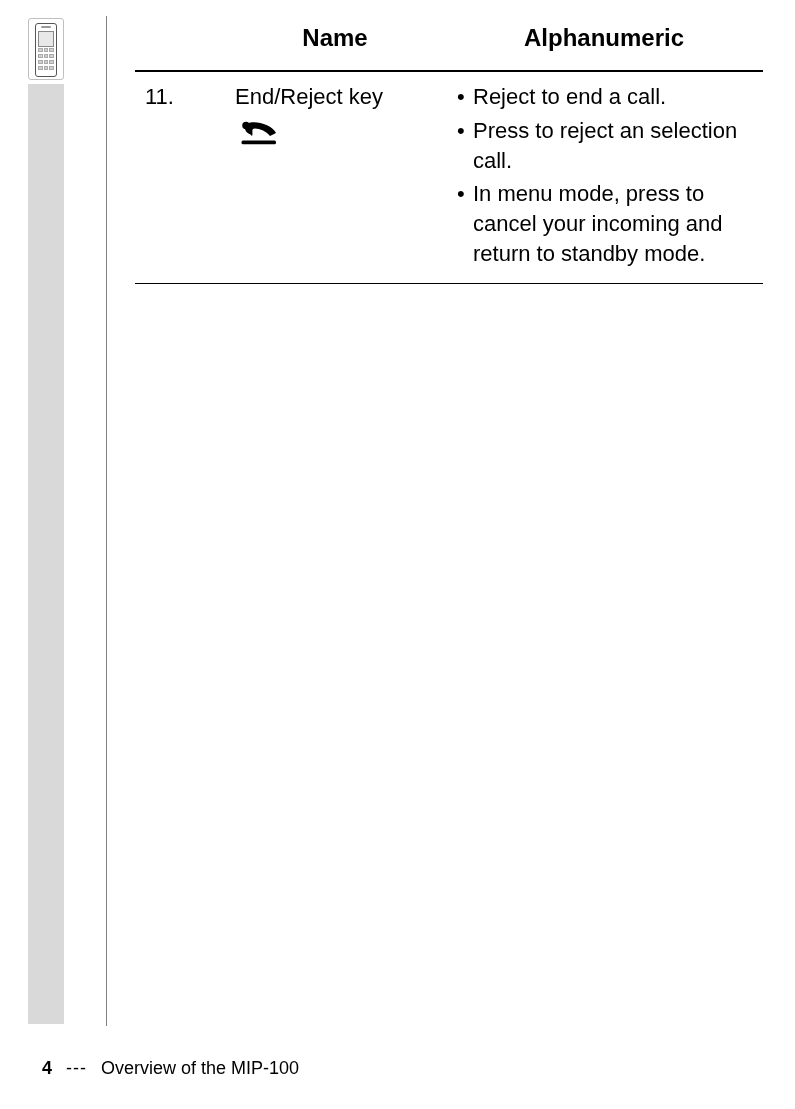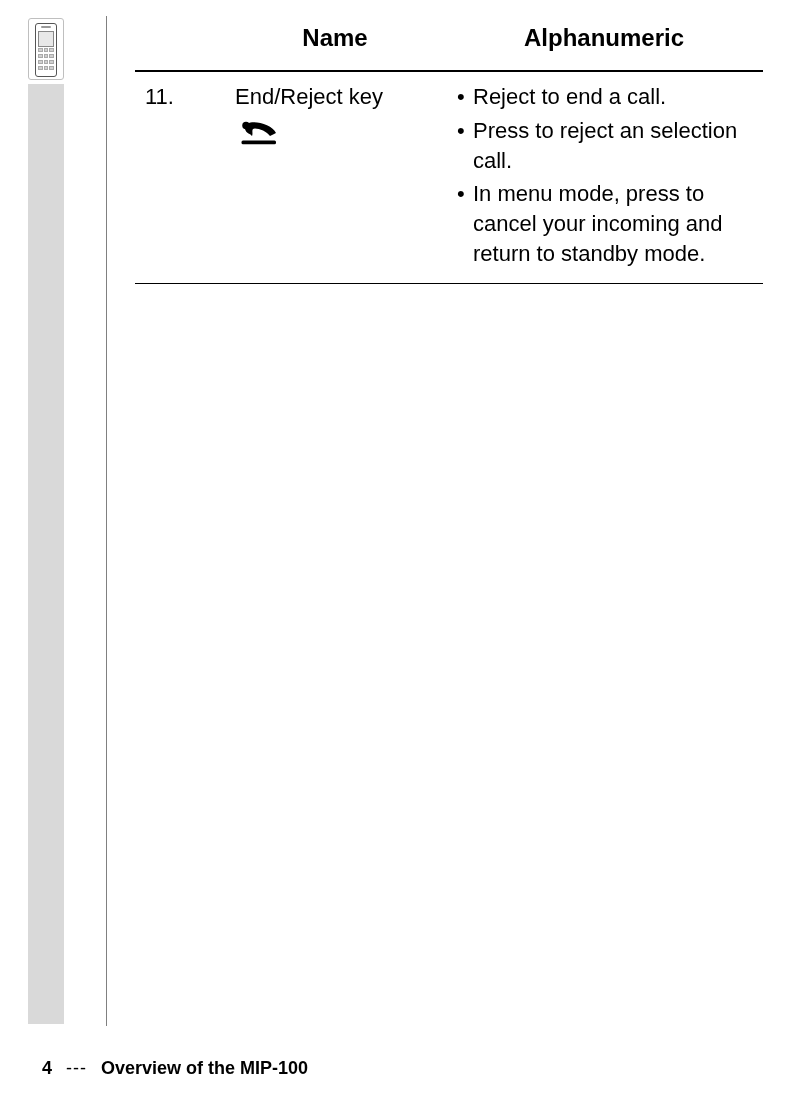--- a/index.html
+++ b/index.html
@@ -161,21 +161,21 @@
     display: flex;
     align-items: baseline;
     gap: 14px;
   }
   .footer .dashes {
     letter-spacing: 1px;
     font-weight: 400;
     color: #000;
   }
   .footer .title {
-    font-weight: 700;
+    font-weight: 400;
   }
 </style>
 </head>
 <body>
 
 <div class="page">
 
   <div class="thumb-tab">
     <div class="thumb-phone">
       <div class="speaker"></div>

